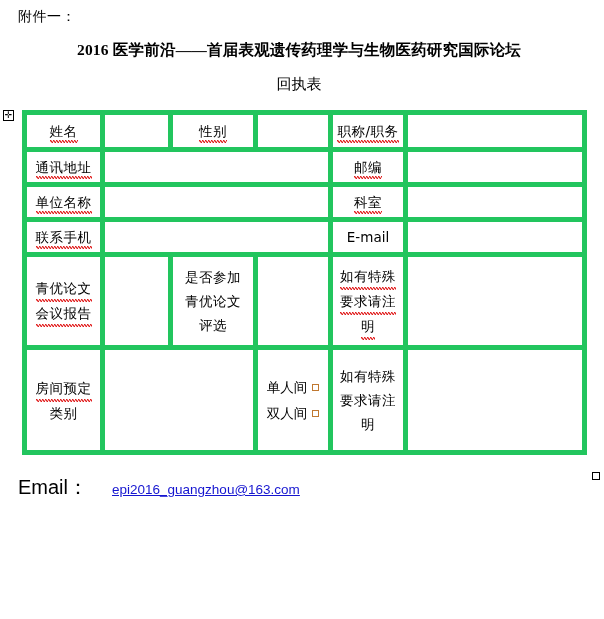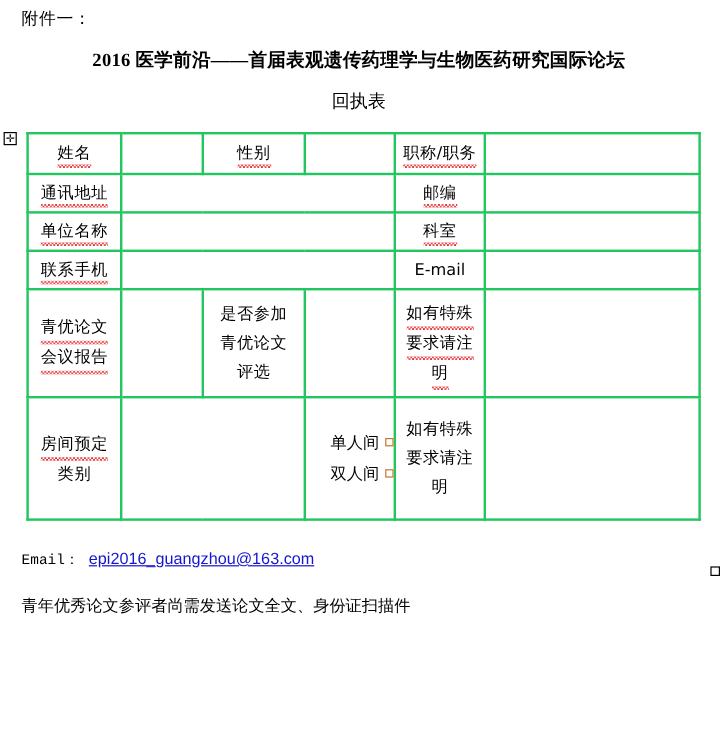--- a/index.html
+++ b/index.html
@@ -74,21 +74,21 @@
     box-sizing: border-box;
   }
 
   table.form {
     border-collapse: collapse;
     margin-left: 22px;
     width: 560px;
     table-layout: fixed;
   }
   table.form td {
-    border: 2px solid #22c55e;
+    border: 5px solid #22c55e;
     font-family: "DejaVu Sans", sans-serif;
     font-size: 13.5px;
     text-align: center;
     vertical-align: middle;
     padding: 0;
     line-height: 20px;
   }
   .lbl { letter-spacing: 0.5px; }
   .blank { background: #ffffff; }
 
@@ -118,21 +118,20 @@
   .r6 td { height: 88px; }
   .r7 td { height: 100px; }
 
   .stack { display: block; }
   .stack span.line { display: block; line-height: 24px; }
 
   .room-opt {
     display: block;
     line-height: 26px;
     white-space: nowrap;
-    text-align: right;
   }
   .cbox {
     display: inline-block;
     width: 7px;
     height: 7px;
     border: 1px solid #c07830;
     background: #fff;
     box-sizing: border-box;
     margin-left: 5px;
     vertical-align: middle;
@@ -143,29 +142,29 @@
   .email-col { font-family: "Liberation Serif", "DejaVu Serif", serif; font-size: 14px; }
 
   
   .footer {
     margin: 22px 0 0 18px;
     font-family: "DejaVu Sans", sans-serif;
     font-size: 13.5px;
   }
   .footer p { margin: 0 0 18px 0; line-height: 20px; }
   .mail-label {
-    font-family: Liberation Mono, monospace;
-    font-size: 12px;
+    font-family: Liberation Sans, sans-serif;
+    font-size: 20px;
   }
   a.mail-link {
     color: #1515d0;
     text-decoration: underline;
     font-family: "Liberation Sans", sans-serif;
     font-size: 13.5px;
-    margin-left: 8px;
+    margin-left: 24px;
   }
 </style>
 </head>
 <body>
 
 <div class="doc-head">
   <div class="attach-line">附件一：</div>
   <div class="title-main">2016 医学前沿——首届表观遗传药理学与生物医药研究国际论坛</div>
   <div class="title-sub">回执表</div>
 </div>
@@ -286,14 +285,13 @@
       </tr>
 
     </tbody>
   </table>
 </div>
 
 <div class="footer">
   <p>
     <span class="mail-label">Email：</span><a class="mail-link" href="#">epi2016_guangzhou@163.com</a>
   </p>
-  <p>青年优秀论文参评者尚需发送论文全文、身份证扫描件</p>
 </div>
 
 </body></html>

